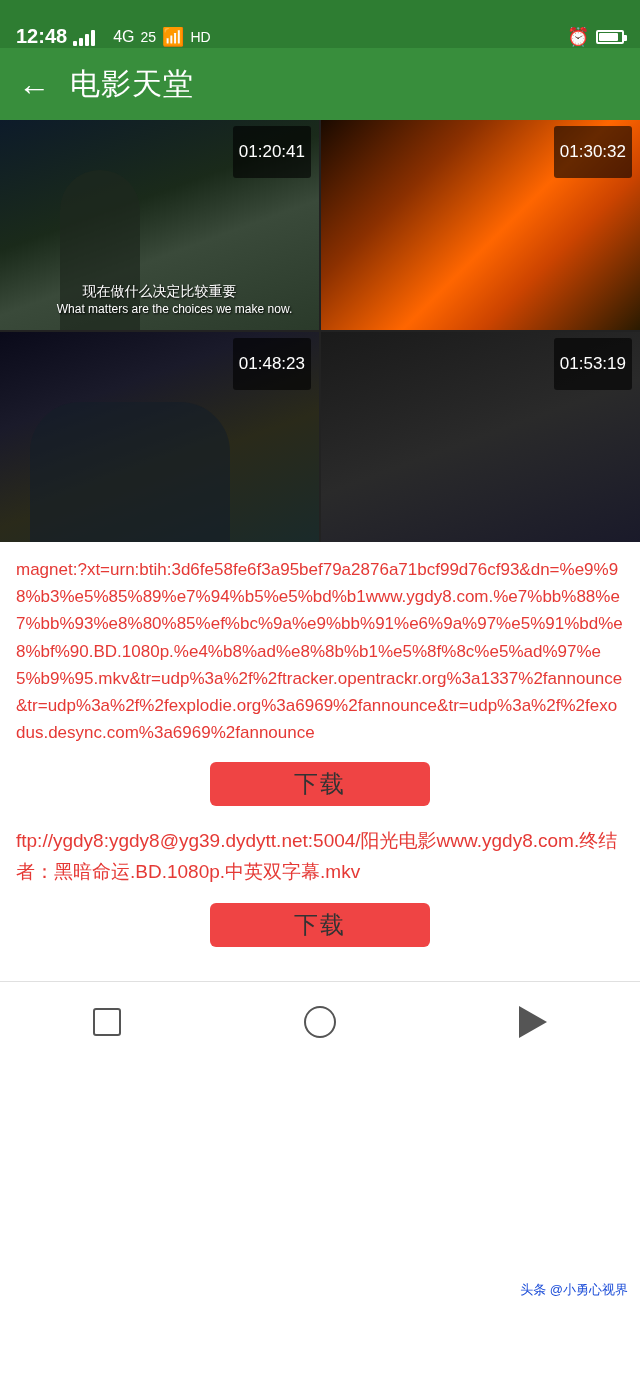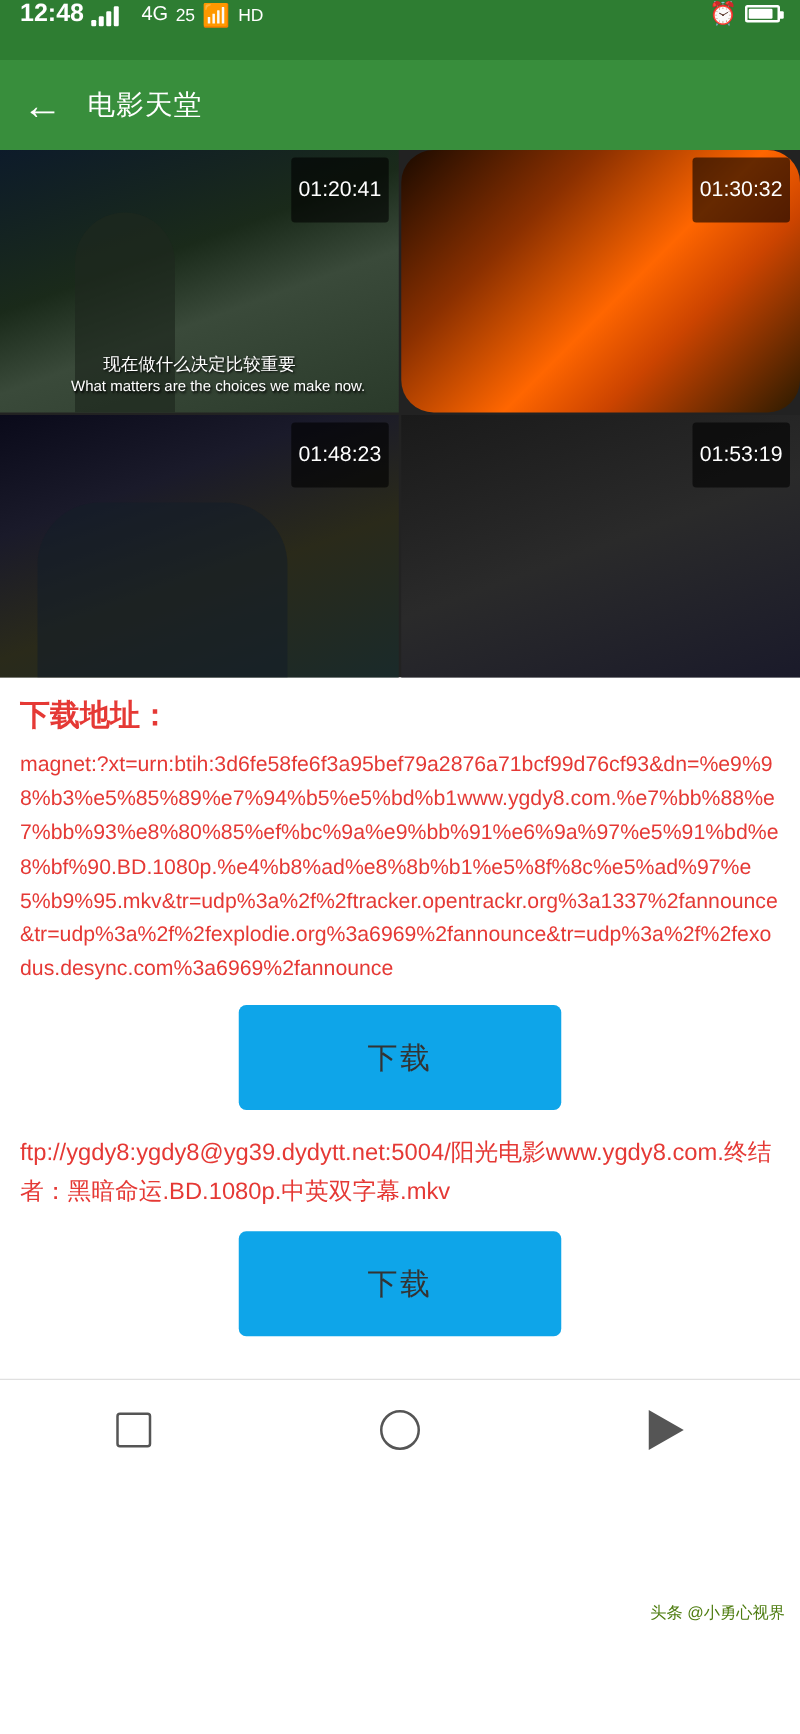--- a/index.html
+++ b/index.html
@@ -11,21 +11,21 @@
       font-family: sans-serif;
       overflow-x: hidden;
     }
 
     
     .status-bar {
       width: 100%;
       height: 48px;
       background: #2e7d32;
       display: flex;
-      align-items: flex-start;
+      align-items: flex-end;
       justify-content: space-between;
       padding: 0 16px;
       color: #fff;
       font-size: 20px;
       font-weight: bold;
     }
     .status-bar-left {
       display: flex;
       align-items: center;
       gap: 6px;
@@ -84,21 +84,21 @@
       padding: 0 18px;
       gap: 20px;
       color: #fff;
     }
     .back-arrow {
       font-size: 32px;
       color: #fff;
       cursor: pointer;
     }
     .app-title {
-      font-size: 22px;
+      font-size: 30px;
       color: #fff;
       font-weight: 500;
       letter-spacing: 1px;
     }
 
     
     .video-grid {
       width: 100%;
       display: grid;
       grid-template-columns: 1fr 1fr;
@@ -132,21 +132,20 @@
       font-size: 14px;
       text-shadow: 1px 1px 2px #000;
       line-height: 1.4;
     }
     
     .thumb-1 {
       background: linear-gradient(160deg, #0d1b2a 0%, #1a2a1a 40%, #3a4a3a 60%, #2a3a2a 100%);
     }
     .thumb-2 {
       background: linear-gradient(135deg, #1a0a00 0%, #8b3000 30%, #ff6600 55%, #cc4400 70%, #2a1a00 100%);
-      border-radius: 26px;
     }
     .thumb-3 {
       background: linear-gradient(160deg, #0a0a1a 0%, #1a1a2a 30%, #2a2a1a 60%, #1a2a2a 100%);
     }
     .thumb-4 {
       background: linear-gradient(160deg, #1a1a1a 0%, #2a2a2a 50%, #1a1a2a 100%);
     }
 
     
     .thumb-1::before {
@@ -179,24 +178,24 @@
     }
     .magnet-link {
       color: #e53935;
       font-size: 17px;
       line-height: 1.6;
       word-break: break-all;
       margin-bottom: 16px;
     }
     .download-btn {
       display: block;
-      width: 258px;
+      width: 220px;
       margin: 0 auto 20px auto;
-      padding: 26px 0;
-      background: #0ea5e9;
+      padding: 6px 0;
+      background: #ef4444;
       border: none;
       border-radius: 6px;
       font-size: 24px;
       color: #333;
       text-align: center;
       cursor: pointer;
       letter-spacing: 2px;
     }
     .ftp-link {
       color: #e53935;
@@ -240,21 +239,21 @@
       border-bottom: 16px solid transparent;
       border-left: 28px solid #555;
     }
 
     
     .watermark {
       position: fixed;
       bottom: 88px;
       right: 12px;
       font-size: 13px;
-      color: #4d7c0f;
+      color: #1d4ed8;
       text-align: center;
     }
   </style>
 </head>
 <body>
 
 <div class="status-bar">
   <div class="status-bar-left">
     <span>12:48</span>
     <div class="signal-bars">
@@ -294,21 +293,20 @@
   </div>
   <div class="video-thumb thumb-3">
     <span class="timestamp">01:48:23</span>
   </div>
   <div class="video-thumb thumb-4">
     <span class="timestamp">01:53:19</span>
   </div>
 </div>
 
 <div class="content">
-  <div class="download-label">下载地址：</div>
   <div class="magnet-link">magnet:?xt=urn:btih:3d6fe58fe6f3a95bef79a2876a71bcf99d76cf93&amp;dn=%e9%98%b3%e5%85%89%e7%94%b5%e5%bd%b1www.ygdy8.com.%e7%bb%88%e7%bb%93%e8%80%85%ef%bc%9a%e9%bb%91%e6%9a%97%e5%91%bd%e8%bf%90.BD.1080p.%e4%b8%ad%e8%8b%b1%e5%8f%8c%e5%ad%97%e5%b9%95.mkv&amp;tr=udp%3a%2f%2ftracker.opentrackr.org%3a1337%2fannounce&amp;tr=udp%3a%2f%2fexplodie.org%3a6969%2fannounce&amp;tr=udp%3a%2f%2fexodus.desync.com%3a6969%2fannounce</div>
   <button class="download-btn">下载</button>
   <div class="ftp-link">ftp://ygdy8:ygdy8@yg39.dydytt.net:5004/阳光电影www.ygdy8.com.终结者：黑暗命运.BD.1080p.中英双字幕.mkv</div>
   <button class="download-btn">下载</button>
 </div>
 
 <div class="bottom-nav">
   <div class="nav-btn">
     <div class="nav-square"></div>
   </div>

